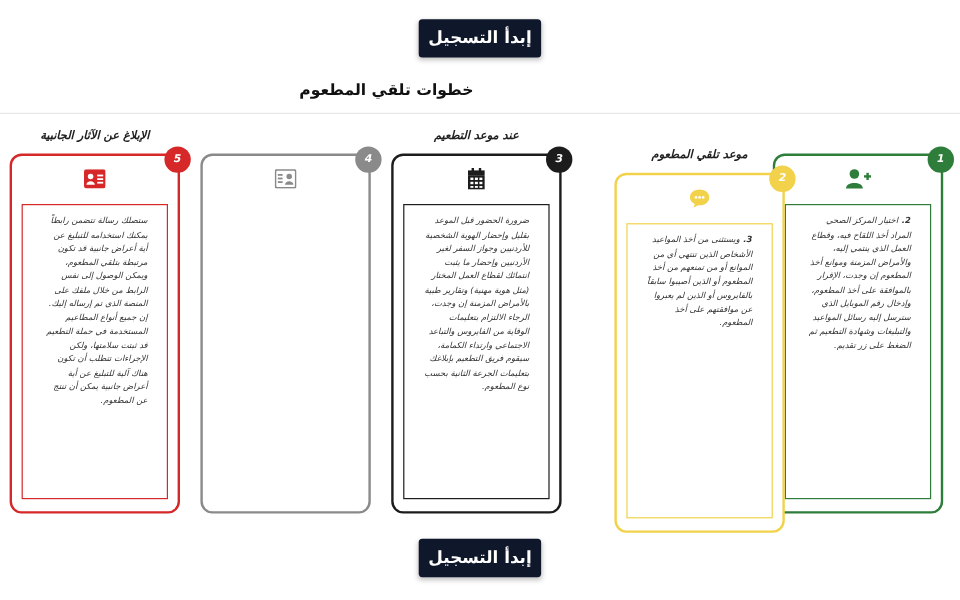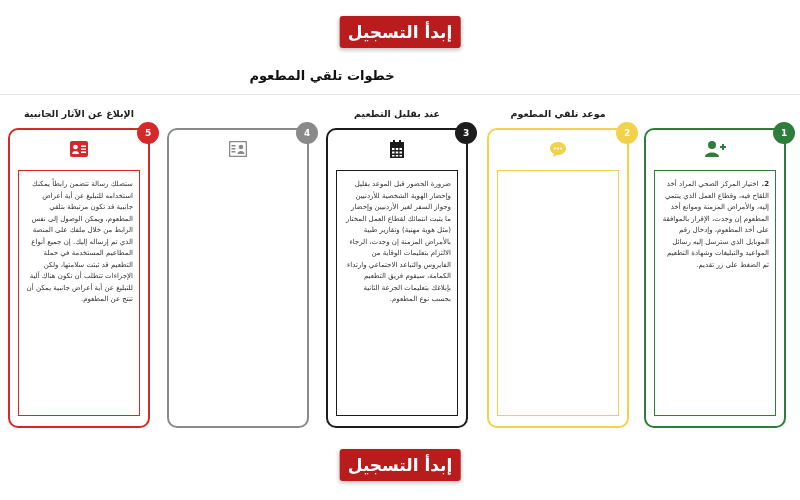--- a/index.html
+++ b/index.html
@@ -1,60 +1,60 @@
 <!DOCTYPE html>
 <html lang="ar" dir="rtl"><head>
 <meta charset="utf-8">
 <style>
   * { box-sizing: border-box; margin: 0; padding: 0; }
   html, body { width: 800px; height: 500px; background: #ffffff; overflow: hidden; }
   body { font-family: "DejaVu Sans", sans-serif; color: #222; position: relative; }
 
   .cta {
     position: absolute; left: 50%; transform: translateX(-50%);
-    background: #b91c1c; color: #fff; border-radius: 3px;
-    font-size: 17px; font-weight: bold; padding: 8px 8px;
+    background: #0f172a; color: #fff; border-radius: 3px;
+    font-size: 14px; font-weight: bold; padding: 8px 8px;
     box-shadow: 0 2px 4px rgba(0,0,0,0.25);
     white-space: nowrap; cursor: pointer; line-height: 16px;
   }
   .cta.top { top: 16px; }
   .cta.bottom { top: 449px; }
 
   .section-title {
     position: absolute; top: 68px; left: 0; width: 644px; text-align: center;
     font-size: 13px; font-weight: bold; color: #111;
   }
   .divider {
     position: absolute; top: 94px; left: 0; width: 800px; height: 1px; background: #e6e6e6;
   }
 
   .steps { position: absolute; top: 104px; left: 0; width: 800px; height: 330px; }
   .step {
-    position: absolute; top: 0; width: 150px; height: 330px;
+    position: absolute; top: 0; width: 150px; height: 330px; font-style: italic;
   }
   .step-title {
     position: absolute; top: 4px; left: 0; width: 100%; text-align: center;
     font-size: 9.5px; font-weight: bold; color: #222;
   }
   .card {
     position: absolute; top: 24px; left: 4px; width: 142px; height: 300px;
     border: 2px solid; border-radius: 10px; background: #fff;
   }
   .badge {
     position: absolute; top: -8px; right: -11px; width: 22px; height: 22px;
     border-radius: 50%; color: #fff; font-size: 9px; font-weight: bold;
     display: flex; align-items: center; justify-content: center;
   }
   .icon-wrap {
     position: absolute; top: 8px; left: 0; width: 100%; height: 22px;
     display: flex; align-items: center; justify-content: center;
   }
   .inner {
     position: absolute; top: 40px; left: 8px; right: 8px; bottom: 10px;
-    border: 1px solid; padding: 8px 6px;
+    border: 1px solid; padding: 8px 16px;
     font-size: 7px; line-height: 11.5px; color: #333; text-align: right;
     overflow: hidden;
   }
   .inner ol { list-style: none; padding: 0; }
   .inner li { margin-bottom: 0px; }
   .inner li .num { font-weight: bold; margin-left: 3px; }
 
   
   .green .card { border-color: #2e7d3a; }
   .green .inner { border-color: #2e7d3a; }
@@ -94,41 +94,42 @@
         </svg>
       </div>
       <div class="inner">
         <ol>
           <li><span class="num">2.</span><span>اختيار المركز الصحي المراد أخذ اللقاح فيه، وقطاع العمل الذي ينتمي إليه، والأمراض المزمنة وموانع أخذ المطعوم إن وجدت، الإقرار بالموافقة على أخذ المطعوم، وإدخال رقم الموبايل الذي سترسل إليه رسائل المواعيد والتبليغات وشهادة التطعيم ثم الضغط على زر تقديم.</span></li>
         </ol>
       </div>
     </div>
   </div>
 
-  <div class="step yellow" style="left:483px;">
+  <div class="step yellow" style="left:508px;margin-top:16px;">
     <div class="step-title">موعد تلقي المطعوم</div>
     <div class="card">
       <div class="badge">2</div>
       <div class="icon-wrap">
         <svg width="18" height="18" viewBox="0 0 18 18">
           <path d="M9 2 C4 2 1 5 1 8.5 C1 11 3 13 5 14 L4 17 L8 15 C8.3 15 8.7 15 9 15 C14 15 17 12 17 8.5 C17 5 14 2 9 2 Z" fill="#f2d24b"></path>
           <circle cx="6" cy="8.5" r="1.1" fill="#fff"></circle>
           <circle cx="9" cy="8.5" r="1.1" fill="#fff"></circle>
           <circle cx="12" cy="8.5" r="1.1" fill="#fff"></circle>
         </svg>
       </div>
       <div class="inner">
         <ol>
+          <li><span class="num">3.</span><span>ويستثنى من أخذ المواعيد الأشخاص الذين تنتهي أي من الموانع أو من تمنعهم من أخذ المطعوم أو الذين أصيبوا سابقاً بالفايروس أو الذين لم يعبروا عن موافقتهم على أخذ المطعوم.</span></li>
         </ol>
       </div>
     </div>
   </div>
 
   <div class="step black" style="left:322px;">
-    <div class="step-title">عند بقليل التطعيم</div>
+    <div class="step-title">عند موعد التطعيم</div>
     <div class="card">
       <div class="badge">3</div>
       <div class="icon-wrap">
         <svg width="14" height="18" viewBox="0 0 14 18">
           <rect x="3" y="0" width="2" height="4" fill="#1c1c1c"></rect>
           <rect x="9" y="0" width="2" height="4" fill="#1c1c1c"></rect>
           <rect x="0" y="2" width="14" height="4" fill="#1c1c1c"></rect>
           <rect x="0" y="6" width="14" height="12" fill="#1c1c1c"></rect>
           <rect x="2" y="8" width="2.5" height="2" fill="#fff"></rect>
           <rect x="5.75" y="8" width="2.5" height="2" fill="#fff"></rect>

